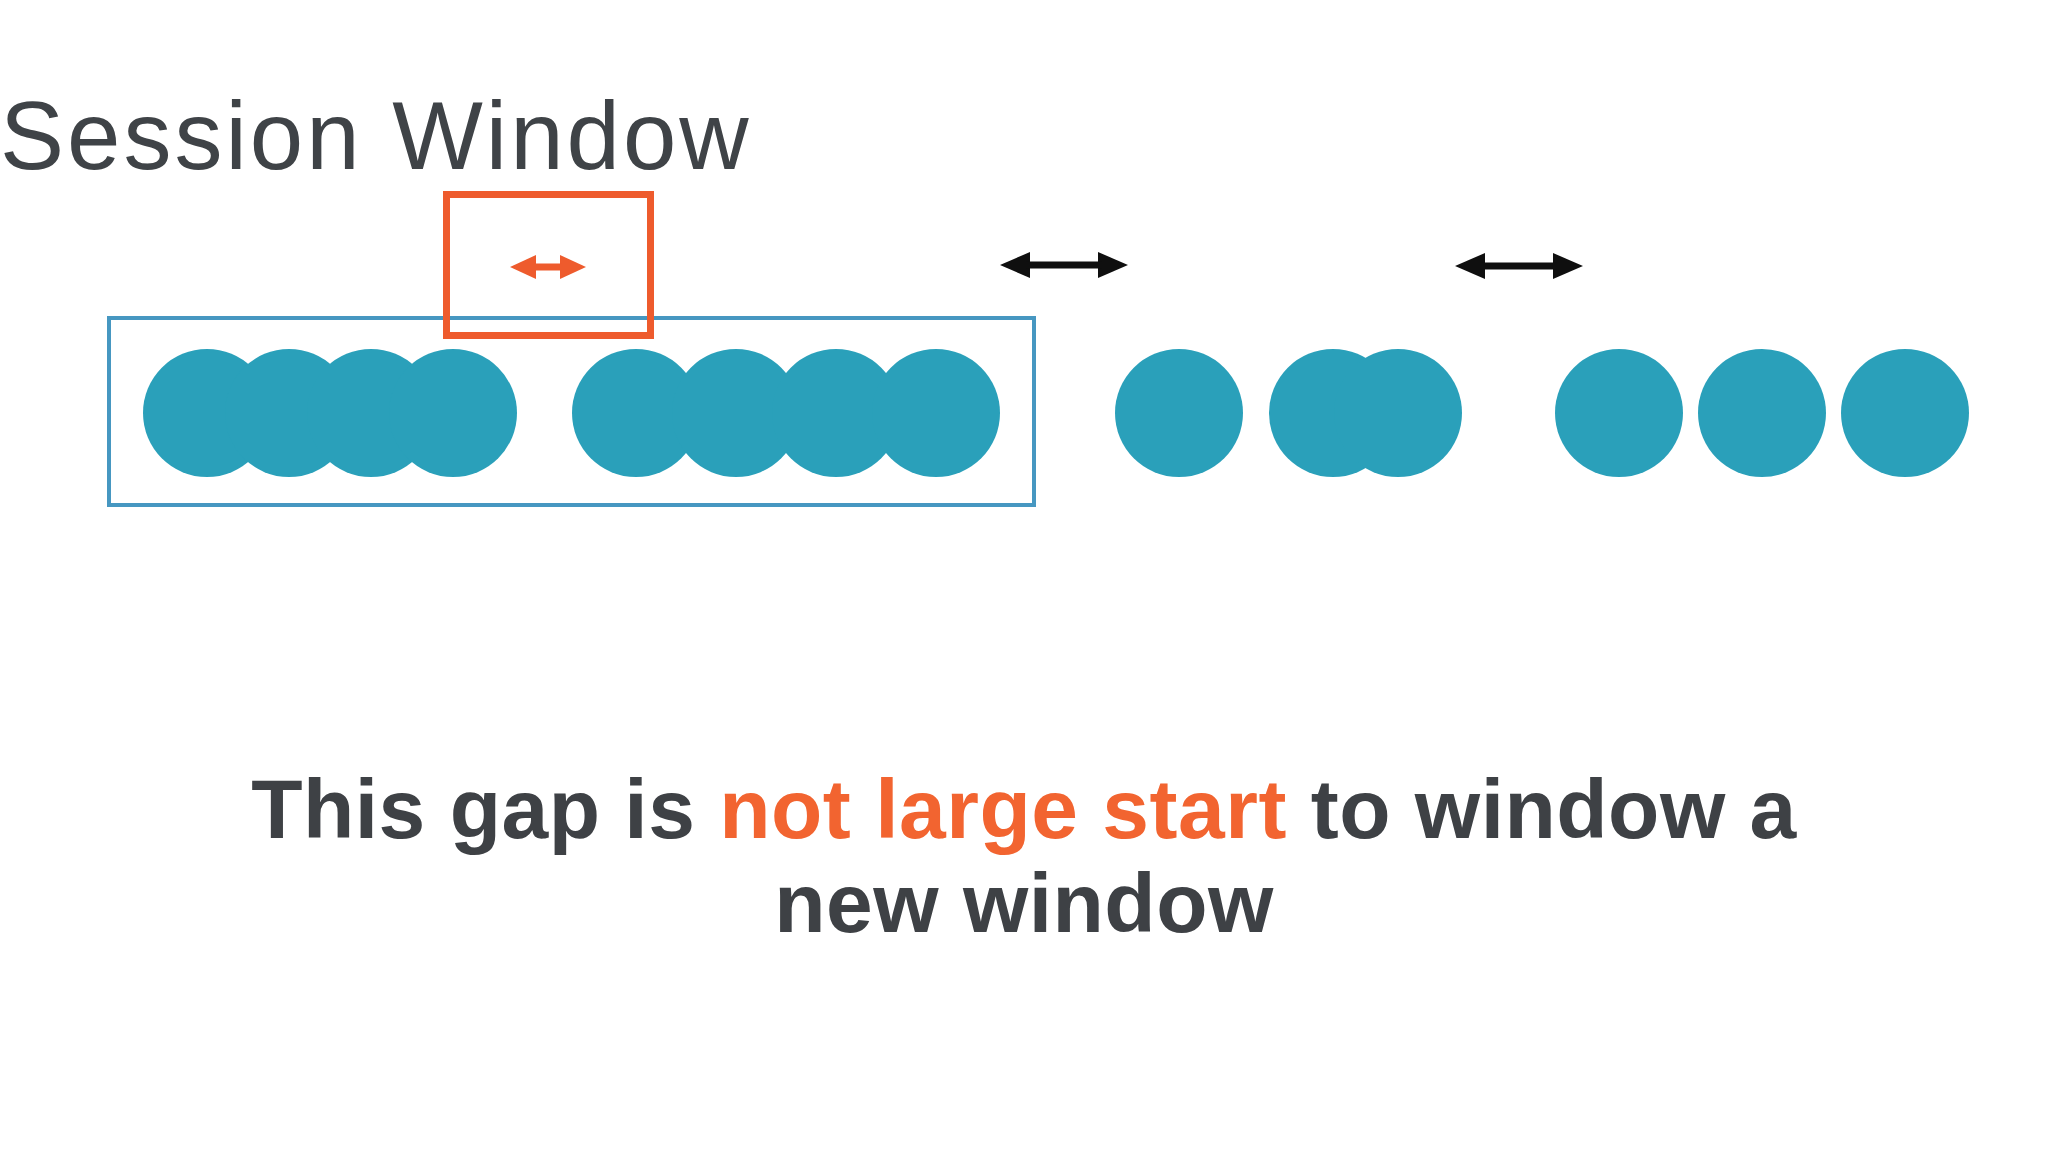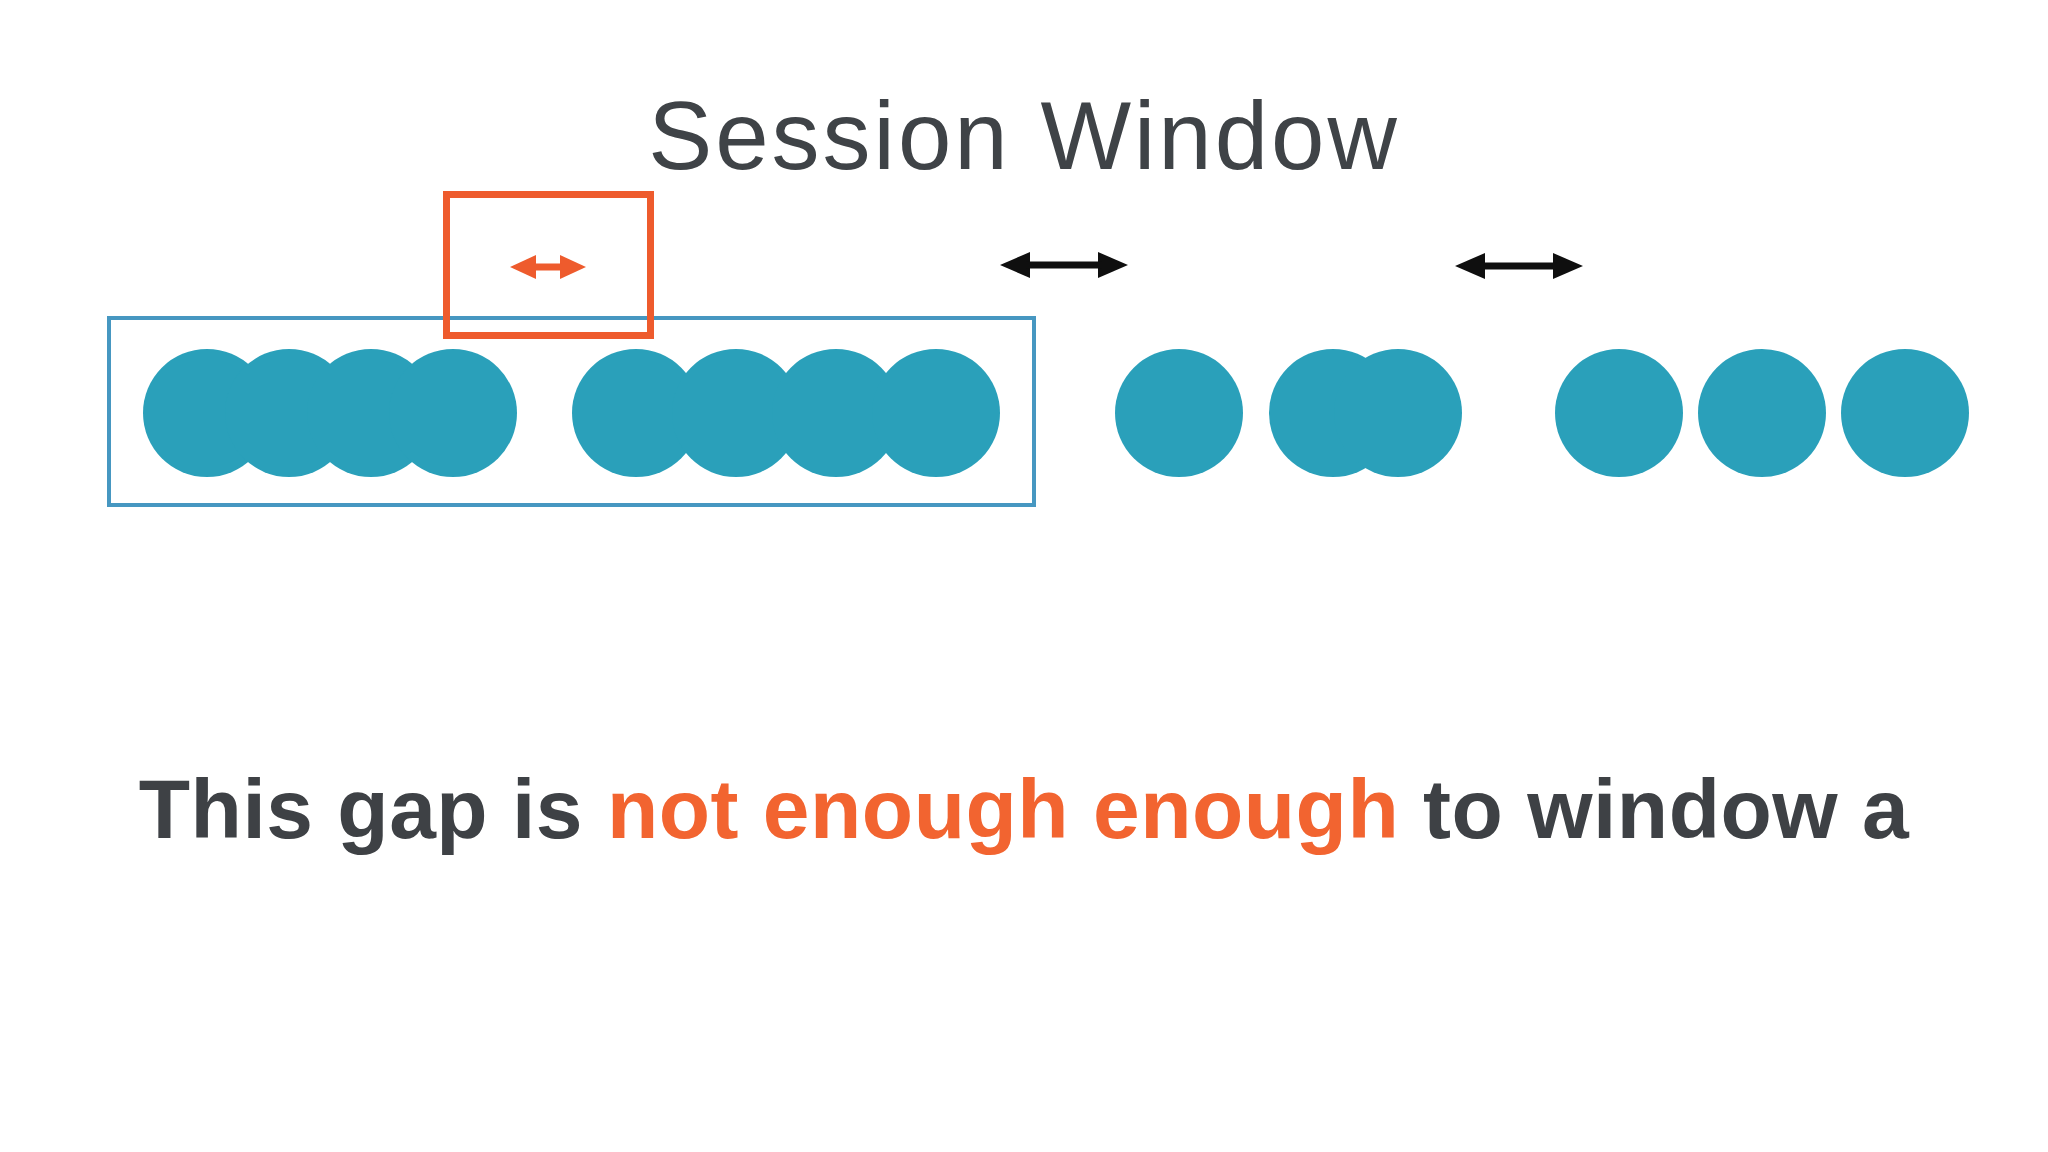--- a/index.html
+++ b/index.html
@@ -9,21 +9,21 @@
     height: 1152px;
     background: #ffffff;
     overflow: hidden;
     font-family: "Liberation Sans", sans-serif;
   }
   .title {
     position: absolute;
     top: 88px;
     left: 0;
     right: 0;
-    text-align: center;
+    text-align: left;
     font-size: 96px;
     line-height: 1.0;
     font-weight: 400;
     letter-spacing: 3px;
     color: var(--title-gray, #3F4347);
   }
   .gap-box {
     position: absolute;
     left: 443px;
     top: 191px;
@@ -119,16 +119,17 @@
       <div class="event-dot" style="height: 128px; width: 128px; left: 872px; top: 349px;"></div>
       <div class="event-dot" style="height: 128px; width: 128px; left: 1115px; top: 349px;"></div>
       <div class="event-dot" style="height: 128px; width: 128px; left: 1269px; top: 349px;"></div>
       <div class="event-dot" style="height: 128px; width: 128px; left: 1334px; top: 349px;"></div>
       <div class="event-dot" style="height: 128px; width: 128px; left: 1555px; top: 349px;"></div>
       <div class="event-dot" style="height: 128px; width: 128px; left: 1698px; top: 349px;"></div>
       <div class="event-dot" style="height: 128px; width: 128px; left: 1841px; top: 349px;"></div>
     </div>
 
   <div class="caption">
-    <div><span>This gap is </span><span class="accent">not enough enough</span><span> to window a</span></div>
+    <div><span>This gap is </span><span class="accent">not large start</span><span> to window a</span></div>
+    <div>new window</div>
   </div>
 
 </div>
 
 </body></html>

